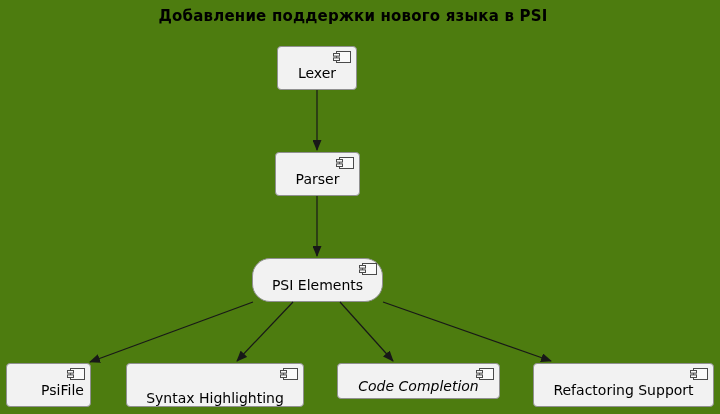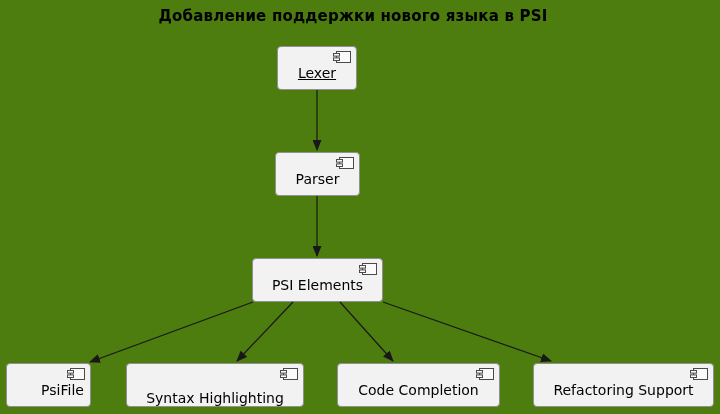--- a/index.html
+++ b/index.html
@@ -74,39 +74,39 @@
     <g stroke="#181818" stroke-width="1.2" fill="none">
       <line x1="317" y1="90" x2="317" y2="150" marker-end="url(#arrowhead)"></line>
       <line x1="317" y1="196" x2="317" y2="256" marker-end="url(#arrowhead)"></line>
       <line x1="253" y1="302" x2="90" y2="362" marker-end="url(#arrowhead)"></line>
       <line x1="293" y1="302" x2="237" y2="361" marker-end="url(#arrowhead)"></line>
       <line x1="340" y1="302" x2="393" y2="361" marker-end="url(#arrowhead)"></line>
       <line x1="383" y1="302" x2="551" y2="361" marker-end="url(#arrowhead)"></line>
     </g>
   </svg>
 
-  <div class="node" style="left:277px; top:46px; width:80px; height:44px;text-decoration:underline;">
+  <div class="node" style="left:277px; top:46px; width:80px; height:44px;">
     <svg class="cicon" width="18" height="12" viewBox="0 0 18 12">
       <rect x="3.5" y="0.5" width="14" height="11" fill="#fafafa" stroke="#4a4a4a"></rect>
       <rect x="0.5" y="2.5" width="6" height="2.6" fill="#fafafa" stroke="#4a4a4a"></rect>
       <rect x="0.5" y="6.9" width="6" height="2.6" fill="#fafafa" stroke="#4a4a4a"></rect>
     </svg>
     <span class="label">Lexer</span>
   </div>
 
   <div class="node" style="left:275px; top:152px; width:85px; height:44px;">
     <svg class="cicon" width="18" height="12" viewBox="0 0 18 12">
       <rect x="3.5" y="0.5" width="14" height="11" fill="#fafafa" stroke="#4a4a4a"></rect>
       <rect x="0.5" y="2.5" width="6" height="2.6" fill="#fafafa" stroke="#4a4a4a"></rect>
       <rect x="0.5" y="6.9" width="6" height="2.6" fill="#fafafa" stroke="#4a4a4a"></rect>
     </svg>
     <span class="label">Parser</span>
   </div>
 
-  <div class="node" style="left:252px; top:258px; width:131px; height:44px;">
+  <div class="node" style="left:252px; top:258px; width:131px; height:44px;border-radius:18px;">
     <svg class="cicon" width="18" height="12" viewBox="0 0 18 12">
       <rect x="3.5" y="0.5" width="14" height="11" fill="#fafafa" stroke="#4a4a4a"></rect>
       <rect x="0.5" y="2.5" width="6" height="2.6" fill="#fafafa" stroke="#4a4a4a"></rect>
       <rect x="0.5" y="6.9" width="6" height="2.6" fill="#fafafa" stroke="#4a4a4a"></rect>
     </svg>
     <span class="label">PSI Elements</span>
   </div>
 
   <div class="node" style="left:6px; top:363px; width:85px; height:44px;padding-left:28px;">
     <svg class="cicon" width="18" height="12" viewBox="0 0 18 12">
@@ -119,21 +119,21 @@
 
   <div class="node" style="left:126px; top:363px; width:178px; height:44px;align-items:flex-end;">
     <svg class="cicon" width="18" height="12" viewBox="0 0 18 12">
       <rect x="3.5" y="0.5" width="14" height="11" fill="#fafafa" stroke="#4a4a4a"></rect>
       <rect x="0.5" y="2.5" width="6" height="2.6" fill="#fafafa" stroke="#4a4a4a"></rect>
       <rect x="0.5" y="6.9" width="6" height="2.6" fill="#fafafa" stroke="#4a4a4a"></rect>
     </svg>
     <span class="label">Syntax Highlighting</span>
   </div>
 
-  <div class="node" style="left:337px; top:363px; width:163px; height:44px;">
+  <div class="node" style="left:337px; top:363px; width:163px; height:36px;font-style:italic;">
     <svg class="cicon" width="18" height="12" viewBox="0 0 18 12">
       <rect x="3.5" y="0.5" width="14" height="11" fill="#fafafa" stroke="#4a4a4a"></rect>
       <rect x="0.5" y="2.5" width="6" height="2.6" fill="#fafafa" stroke="#4a4a4a"></rect>
       <rect x="0.5" y="6.9" width="6" height="2.6" fill="#fafafa" stroke="#4a4a4a"></rect>
     </svg>
     <span class="label">Code Completion</span>
   </div>
 
   <div class="node" style="left:533px; top:363px; width:181px; height:44px;justify-content:center;">
     <svg class="cicon" width="18" height="12" viewBox="0 0 18 12">

